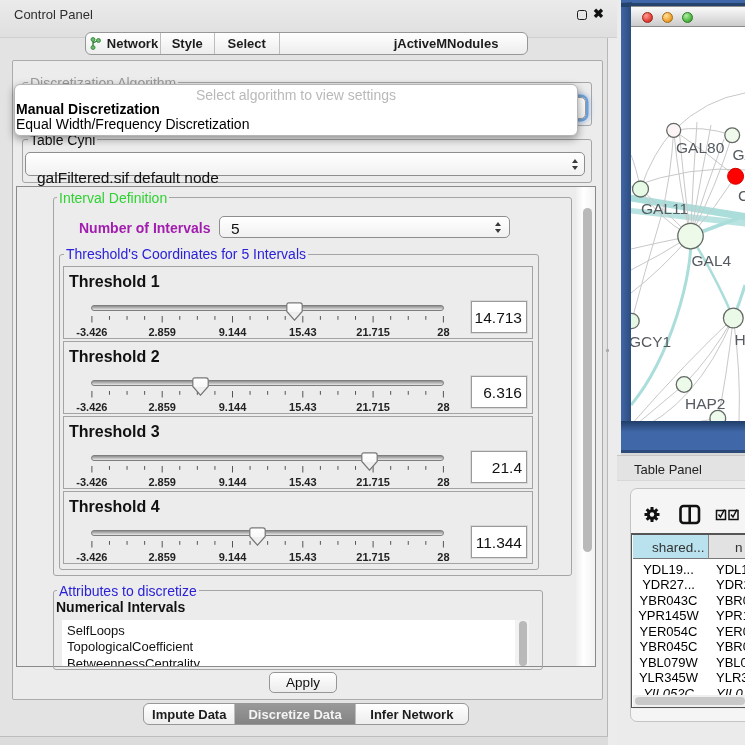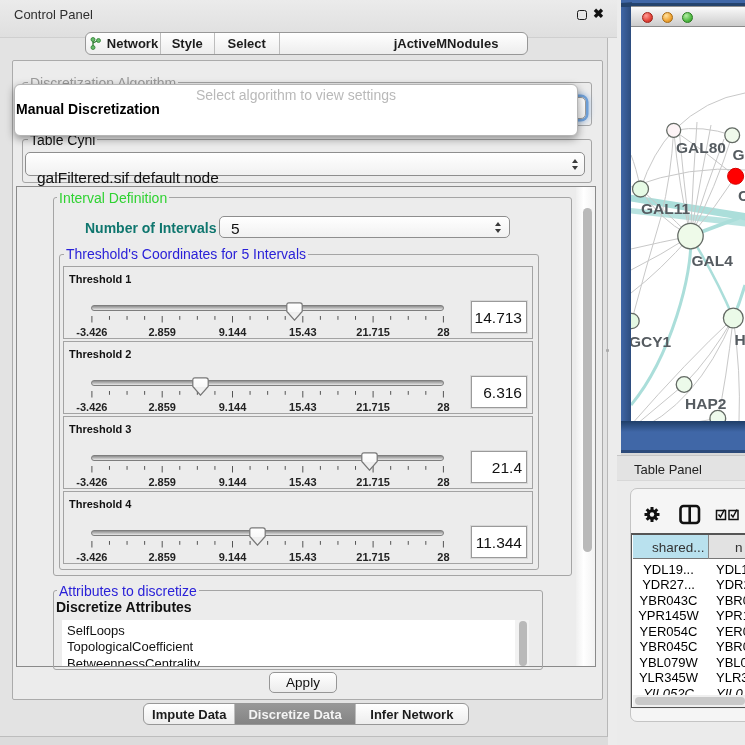--- a/index.html
+++ b/index.html
@@ -32,21 +32,21 @@
 
 
 .combo { position:absolute; background:linear-gradient(#ffffff,#f1f1f1); border:1px solid #8e8e8e; border-radius:5px; font-size:15.5px; color:#111; }
 .combo .txt { position:absolute; left:11px; top:3px; white-space:nowrap; }
 .stepper { position:absolute; width:10px; }
 .stepper .up { width:0;height:0;border-left:3px solid transparent;border-right:3px solid transparent;border-bottom:4.5px solid #3a3a3a; margin-bottom:2.5px;}
 .stepper .dn { width:0;height:0;border-left:3px solid transparent;border-right:3px solid transparent;border-top:4.5px solid #3a3a3a;}
 
 
 .thp { position:absolute; left:63px; width:470px; height:73px; border:1px solid #a3a3a3; background:#ececec; }
-.thp .lbl { position:absolute; left:5px; top:6px; font-size:11px; font-weight:bold; color:#111; }
+.thp .lbl { position:absolute; left:5px; top:6px; font-size:16px; font-weight:bold; color:#111; }
 .groove { position:absolute; left:27px; top:38px; width:353px; height:6px; border-radius:3px; background:linear-gradient(#8e8e8e,#b5b5b5 45%,#e8e8e8); border:0.5px solid #7e7e7e; }
 .thumb { position:absolute; top:34.5px; width:17px; height:19px; }
 .vfield { position:absolute; left:407px; top:34px; width:56px; height:32px; background:#fff; border:1px solid #9a9a9a; box-shadow:0 0 0 1px #d8d8d8; font-size:15.5px; color:#111; text-align:right; padding:7px 4px 0 0; }
 .ticks { position:absolute; left:0; top:0; }
 .tlabels { position:absolute; font-size:11px; font-weight:bold; color:#222; }
 .tlabels span { position:absolute; transform:translateX(-50%); white-space:nowrap; }
 
 
 .vsb-track { position:absolute; background:linear-gradient(90deg,#efefef,#ffffff 40%,#f2f2f2); }
 .vsb-thumb { position:absolute; background:#b9b9b9; border-radius:5px; }
@@ -67,21 +67,21 @@
 
 #divider { left:608px; top:0; width:13px; height:745px; background:#ececec; }
 #netarea { left:621px; top:0; width:124px; height:455px; background:#4067a7; }
 #navL { left:621px; top:2px; width:10.5px; height:427px; background:linear-gradient(90deg,#3f66a6,#2b4a7a); }
 #navTop { left:621px; top:2.5px; width:124px; height:4px; background:#24436d; }
 #navBot { left:621px; top:421px; width:124px; height:11px; background:linear-gradient(#1f3e68,#4067a7); }
 #navBot2 { left:621px; top:449.5px; width:124px; height:3px; background:#2c4a7a; }
 #navBot3 { left:621px; top:452.5px; width:124px; height:2.5px; background:#d9d9d9; }
 #nettitle { left:631px; top:6px; width:114px; height:21px; background:linear-gradient(#fafafa,#cccccc); border-top:1px solid #8f8f8f; border-bottom:1px solid #8a8a8a; }
 .tl { position:absolute; top:5px; width:11px; height:11px; border-radius:50%; }
-#netcanvas { left:631px; top:27px; width:114px; height:394px; background:#fff;font-weight:bold; }
+#netcanvas { left:631px; top:27px; width:114px; height:394px; background:#fff; }
 
 #tphead { left:617px; top:455px; width:128px; height:26px; background:#e3e3e3; border-top:1px solid #c6c6c6; border-bottom:1px solid #d8d8d8; }
 #tphead .t { position:absolute; left:17px; top:6px; font-size:13px; color:#222; }
 #tpbg { left:617px; top:481px; width:128px; height:264px; background:#ebebeb; }
 #tpanel { left:630px; top:488px; width:130px; height:234px; background:#f5f5f5; border:1px solid #c4c4c4; border-radius:7px; }
 
 
 #tbl { left:631px; top:533px; width:114px; height:175px; background:#fff; border-top:2px solid #555; border-left:1.5px solid #555; }
 .hcell { position:absolute; top:535px; height:24px; font-size:13.5px; color:#333; text-align:center; padding-top:5px; }
 .cellsep { position:absolute; top:535px; width:1.5px; background:#888; height:24px; }
@@ -130,21 +130,21 @@
       <div class="up"></div>
       <div class="dn"></div>
     </div>
 </div>
 
 <div class="abs" style="left:16px; top:186px; width:580px; height:481px; border:1px solid #8a8a8a; background:#ececec;"></div>
 
 <div class="grp" style="left:53px; top:197px; width:519px; height:379px;"></div>
 <div class="grplabel" style="left:57px; top:190px; color:#2fd232;">Interval Definition</div>
 
-<div class="abs" style="left:85px; top:220px; font-size:14px; font-weight:bold; color:#0f766e;">Number of Intervals</div>
+<div class="abs" style="left:79px; top:220px; font-size:14px; font-weight:bold; color:#a21caf;">Number of Intervals</div>
 <div class="combo" style="left:219px; top:216px; width:291px; height:22px;">
   <div class="txt">5</div>
   <div class="stepper" style="left:275px; top:5px;">
       <div class="up"></div>
       <div class="dn"></div>
     </div>
 </div>
 
 <div class="grp" style="left:59px; top:254px; width:480px; height:316px;"></div>
 <div class="grplabel" style="left:64px; top:246px; color:#2a21d8;">Threshold's Coordinates for 5 Intervals</div>
@@ -335,21 +335,21 @@
             <stop offset="1" stop-color="#f2f2f2"></stop>
           </linearGradient>
         </defs>
       </svg>
       <div class="vfield">11.344</div>
     </div>
   </div>
 
 <div class="grp" style="left:53px; top:590px; width:490px; height:80px;"></div>
 <div class="grplabel" style="left:57px; top:583px; color:#2a21d8;">Attributes to discretize</div>
-<div class="abs" style="left:56px; top:599px; font-size:14px; font-weight:bold; color:#111;">Discretize Attributes</div>
+<div class="abs" style="left:56px; top:599px; font-size:14px; font-weight:bold; color:#111;">Numerical Intervals</div>
 <div id="numlist">
   <div>SelfLoops</div>
   <div>TopologicalCoefficient</div>
   <div>BetweennessCentrality</div>
 </div>
 <div class="vsb-track" style="left:515px; top:620px; width:13.5px; height:46px; background:#f2f2f2;"></div>
 <div class="vsb-thumb" style="left:519px; top:621px; width:8px; height:45px;"></div>
 
 <div class="vsb-track" style="left:576px; top:187px; width:19px; height:479px;"></div>
 <div class="vsb-thumb" style="left:583px; top:208px; width:8.5px; height:344px;"></div>
@@ -358,20 +358,21 @@
 
 <div class="abs seg" id="bottabs">
   <div class="s" style="width:92px;">Impute Data</div>
   <div class="s sel" style="width:121px;">Discretize Data</div>
   <div class="s" style="width:113px;">Infer Network</div>
 </div>
 
 <div class="abs" id="popup">
   <div class="r1">Select algorithm to view settings</div>
   <div class="r2">Manual Discretization</div>
+  <div class="r3">Equal Width/Frequency Discretization</div>
 </div>
 
 <div class="abs" style="left:605.5px; top:349px; width:3px; height:3px; background:#aaa; border-radius:1px;"></div>
 <div class="abs" id="netarea"></div>
 <div class="abs" id="navL"></div>
 <div class="abs" id="navTop"></div>
 <div class="abs" id="navBot"></div>
 <div class="abs" id="navBot2"></div>
 <div class="abs" id="navBot3"></div>
 <div class="abs" id="nettitle">

